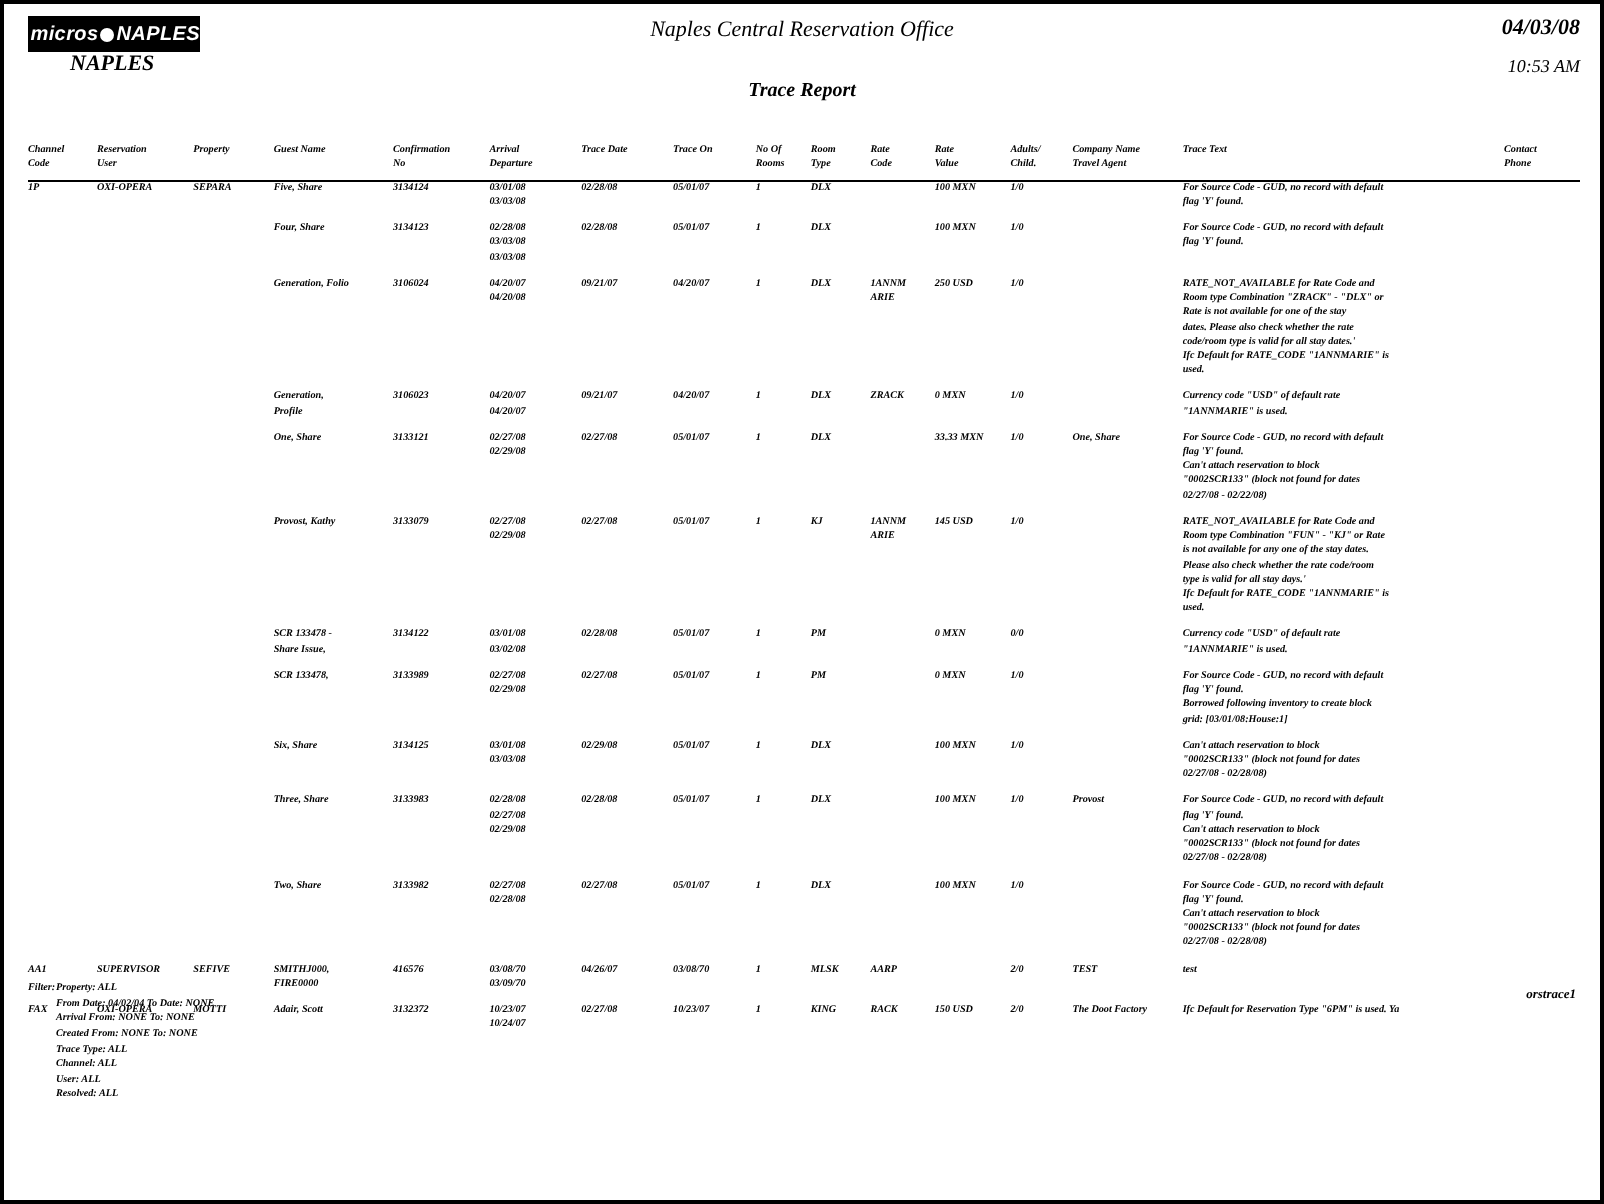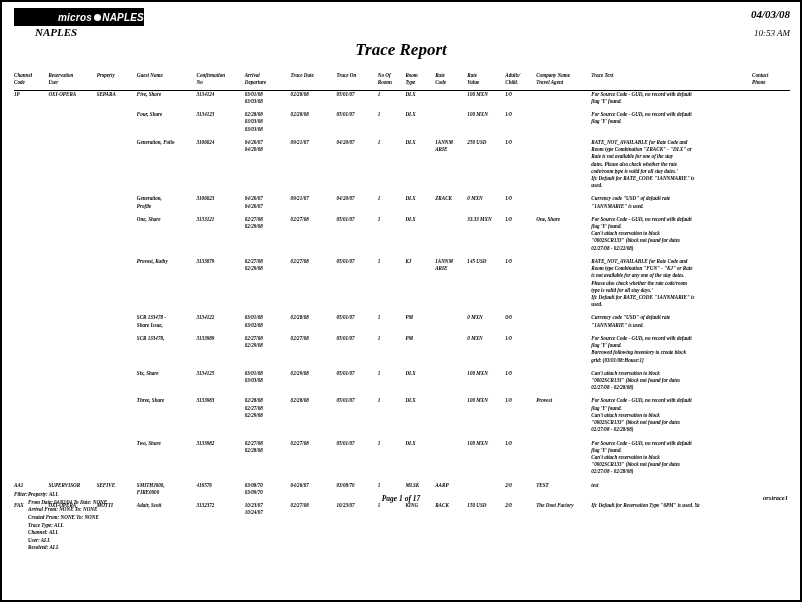--- a/index.html
+++ b/index.html
@@ -37,24 +37,23 @@
     height: 18px;
     background: #000;
     color: #fff;
     font-family: "Liberation Sans", sans-serif;
     font-size: 10px;
     font-weight: bold;
     font-style: italic;
     letter-spacing: 0.2px;
     display: flex;
     align-items: center;
-    justify-content: space-between;
+    justify-content: flex-end;
     overflow: hidden;
     white-space: nowrap;
-    padding-left: 44px;
   }
   #logo .lg-a { color: #fff; }
   #logo .lg-dot {
     display: inline-block;
     width: 7px; height: 7px;
     background: #fff;
     border-radius: 50%;
     margin: 0 1px;
   }
   #office-title {
@@ -88,21 +87,21 @@
     top: 24px;
     font-size: 11px;
     font-weight: bold;
     font-style: italic;
   }
   #report-title {
     position: absolute;
     left: 0; right: 0;
     top: 38px;
     text-align: center;
-    font-size: 17px;
+    font-size: 10px;
     font-weight: bold;
     font-style: italic;
   }
 
   
   #tbl {
     position: absolute;
     left: 12px;
     top: 70px;
     width: 776px;
@@ -181,20 +180,21 @@
 
 <div id="page">
   <div class="inner">
 
     <div id="logo">
       <span class="lg-a">micros</span>
         <span class="lg-dot"></span>
         <span class="lg-a">NAPLES</span>
     </div>
 
+    <div id="office-title">Naples Central Reservation Office</div>
     <div id="report-date">04/03/08</div>
     <div id="report-time">10:53 AM</div>
     <div id="property-name">NAPLES</div>
     <div id="report-title">Trace Report</div>
 
     <div id="tbl">
       <table class="grid">
         <colgroup>
           <col style="width:30px">
           <col style="width:42px">
@@ -582,17 +582,16 @@
           <div>From Date: 04/02/04  To Date:  NONE</div>
           <div>Arrival From:  NONE  To:  NONE</div>
           <div>Created From:  NONE  To:  NONE</div>
           <div>Trace Type:   ALL</div>
           <div>Channel:   ALL</div>
           <div>User:   ALL</div>
           <div>Resolved:   ALL</div>
         </div>
     </div>
 
-    <div id="page-num">Page 1 of 17</div>
     <div id="report-id">orstrace1</div>
 
   </div>
 </div>
 
 </body></html>

